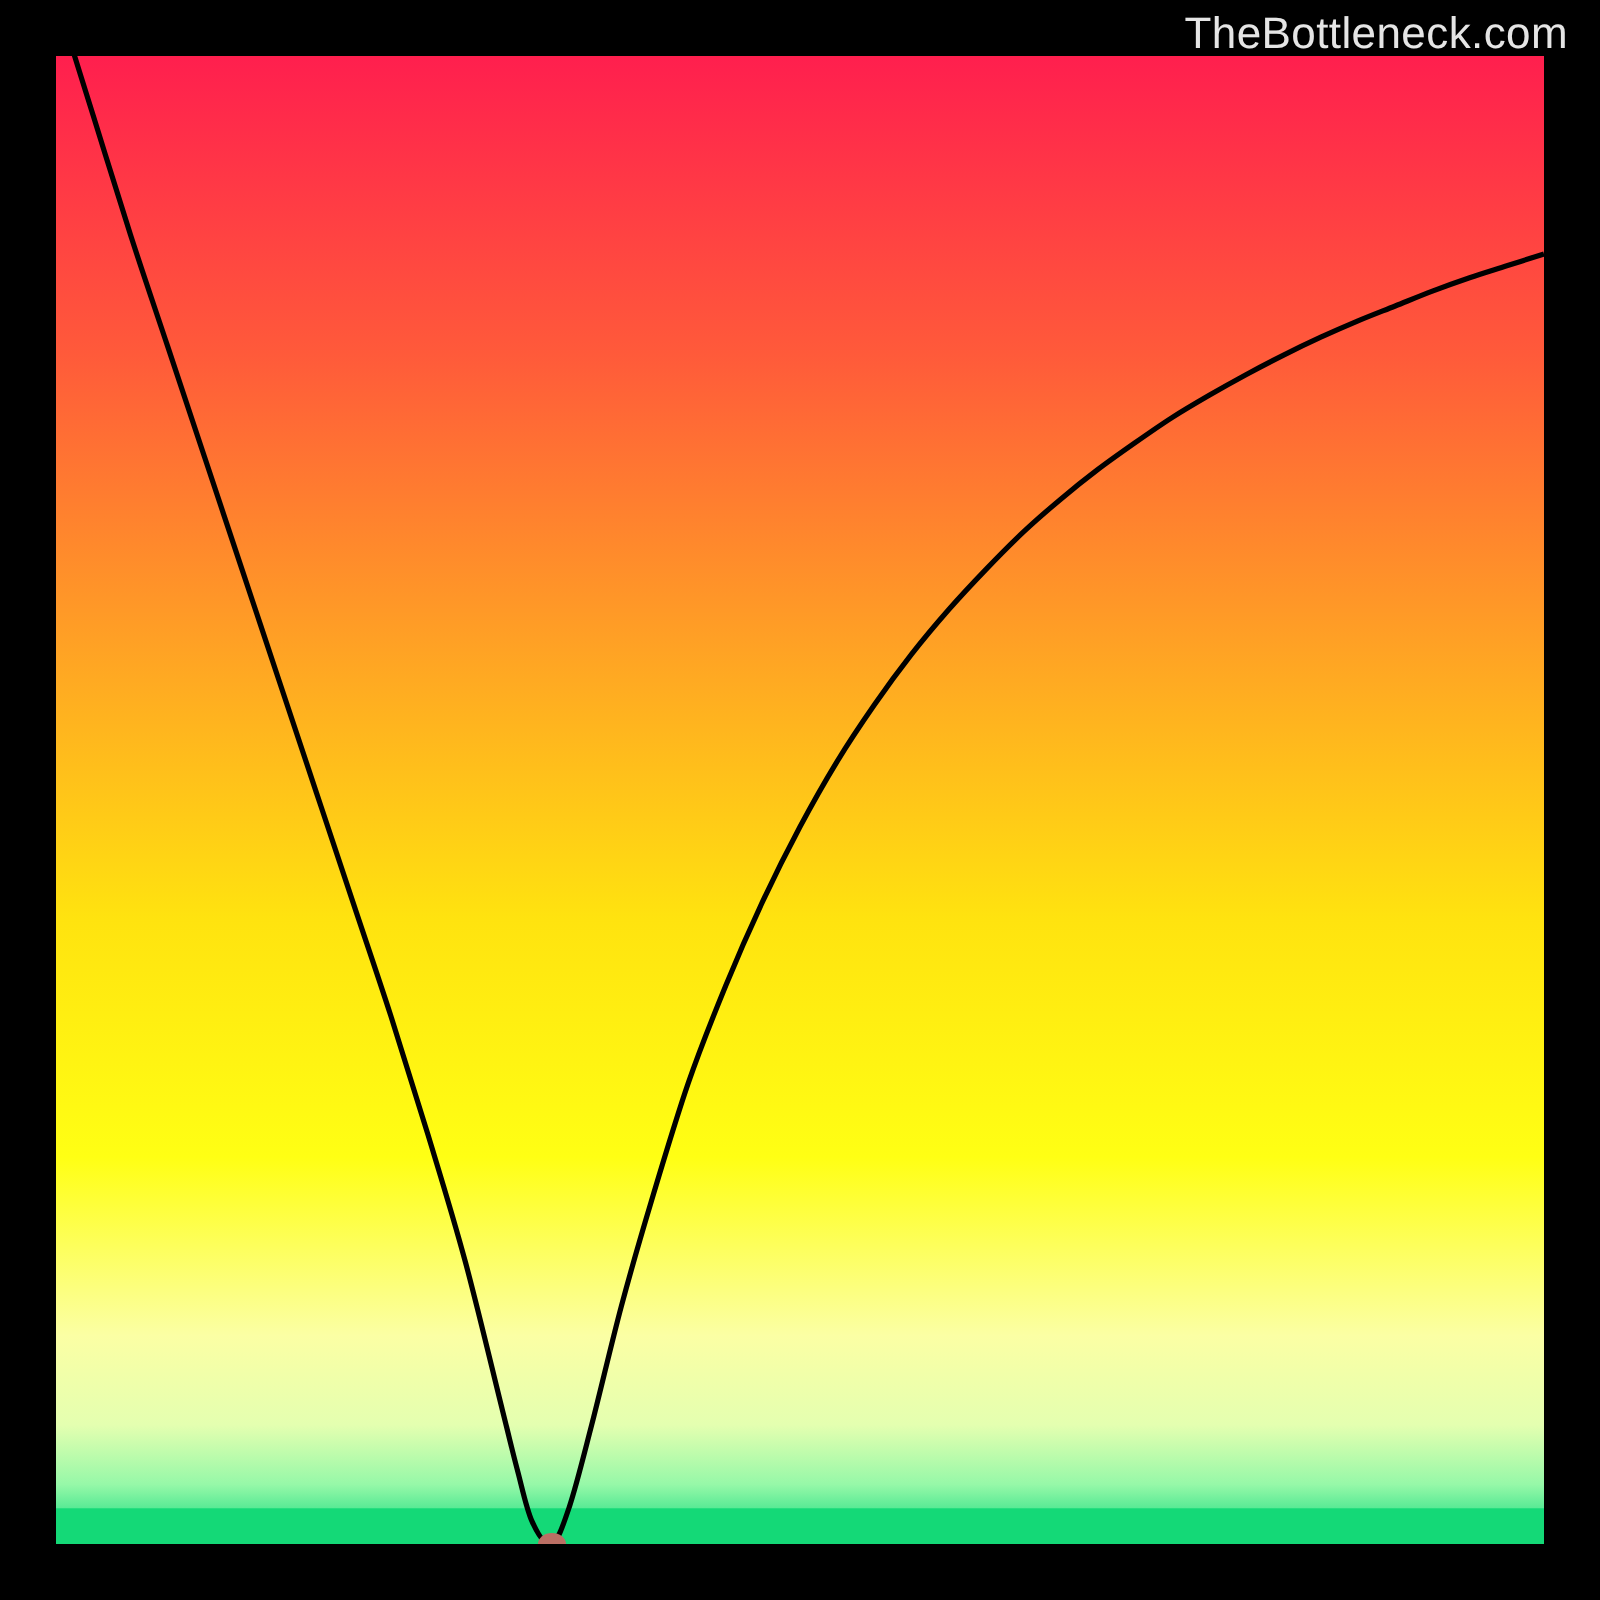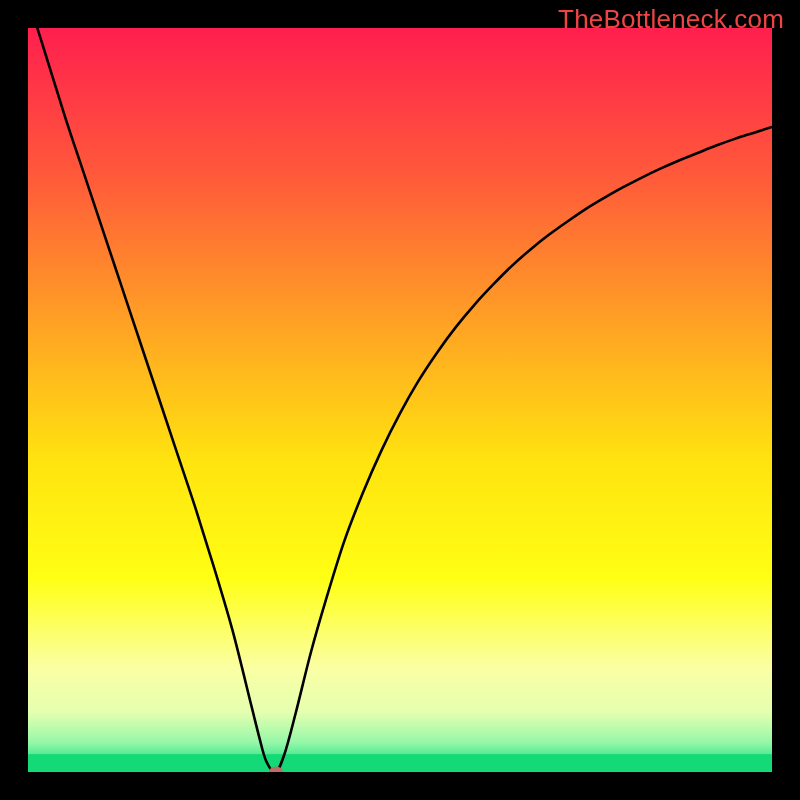--- a/index.html
+++ b/index.html
@@ -36,22 +36,22 @@
   .curve-layer {
     position: absolute;
     top: 0; left: 0;
     width: 100%;
     height: 100%;
   }
   .watermark {
     position: absolute;
     top: 4px;
     right: 16px;
-    color: #ef4444;
-    font-size: 26px;
+    color: #e5e5e5;
+    font-size: 22px;
     letter-spacing: 0.2px;
     font-weight: 400;
   }
   .marker {
     position: absolute;
     width: 14px;
     height: 11px;
     border-radius: 50%;
     background: #bb6f64;
     transform: translate(-50%, -50%);

